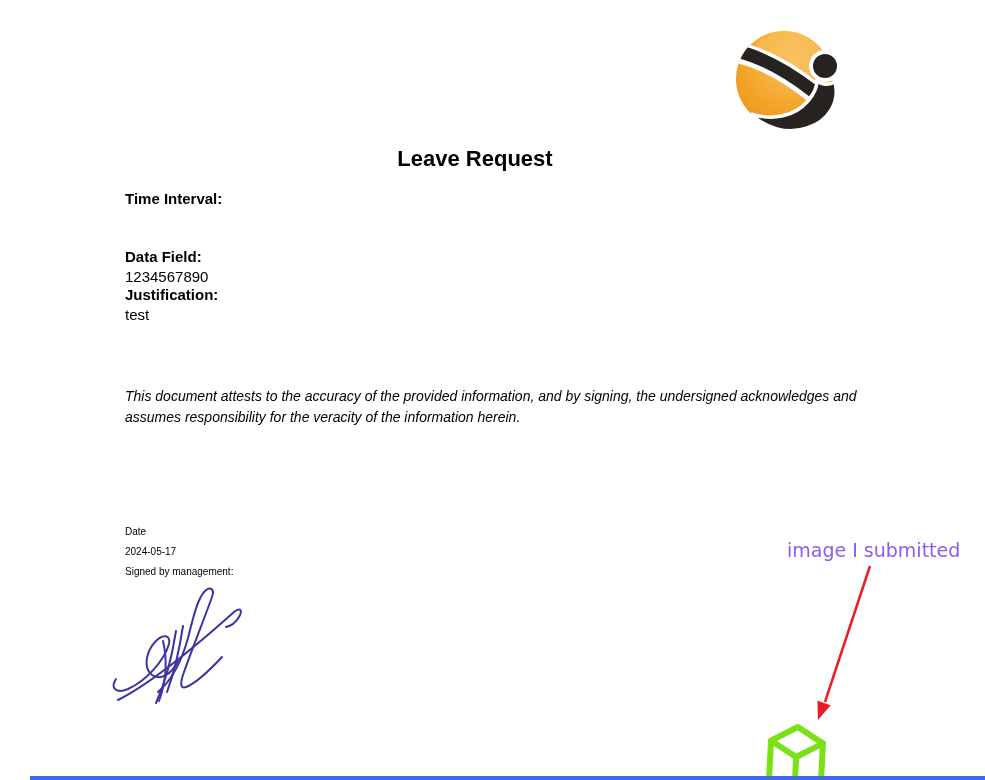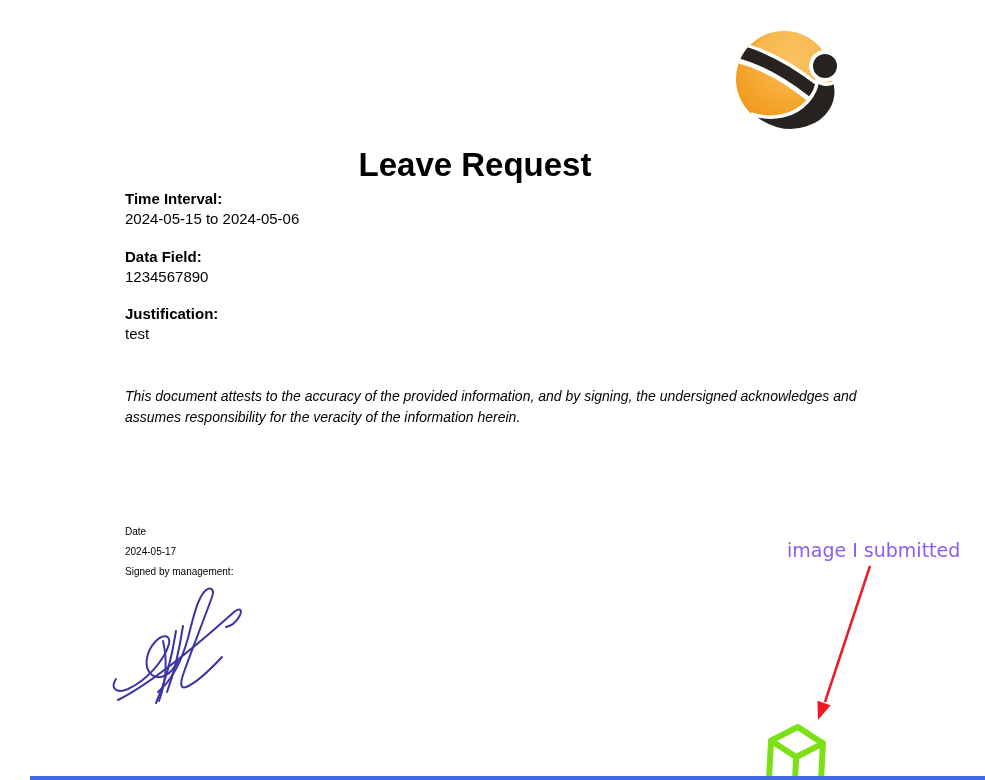--- a/index.html
+++ b/index.html
@@ -2,25 +2,25 @@
 <html><head>
 <meta charset="utf-8">
 <style>
   html,body{margin:0;padding:0;}
   body{font-family:"Liberation Sans", sans-serif; background:#ffffff;}
   .page{position:relative; width:985px; height:780px; background:#ffffff; overflow:hidden;}
 
   .logo{position:absolute; left:735px; top:27px; width:108px; height:104px;}
 
   .title{position:absolute; left:125px; top:146px; width:700px; text-align:center;
-         font-size:33px; font-weight:bold; color:#000;}
+         font-size:22px; font-weight:bold; color:#000;}
 
   .field{position:absolute; left:125px; font-size:15px; color:#000; line-height:20px;}
   .field .label{font-weight:bold;}
-  .field-1{top:189px;} .field-2{top:239px;margin-top:8px;} .field-3{top:304px;}
+  .field-1{top:189px;} .field-2{top:239px;margin-top:8px;} .field-3{top:285px;}
 
   .disclaimer{position:absolute; left:125px; top:386px; width:740px;
               font-size:14px; font-style:italic; color:#000; line-height:21px;}
 
   .sig-block{position:absolute; left:125px; top:522px; font-size:10px; color:#000; line-height:20px;}
 
   .signature-svg{position:absolute; left:110px; top:584px; width:142px; height:122px;}
 
   .annotation-label{position:absolute; left:787px; top:539px; font-size:19px;
                     font-family:"DejaVu Sans", sans-serif;}
@@ -54,21 +54,20 @@
       <path d="M -4,23 C 24,28 52,44 78,64" stroke="#272320" stroke-width="13" fill="none" clip-path="url(#lc)"></path>
       <circle cx="90" cy="39" r="14" fill="#272320" stroke="#ffffff" stroke-width="4"></circle>
       <path d="M 100,55 C 105,75 94,94 72,101 C 52,108 30,101 16,87 C 38,94 60,89 73,74 C 79,67 82,60 82,54 C 87,58 94,58 100,55 Z" fill="#272320" stroke="#ffffff" stroke-width="3.5"></path>
     </svg>
   </div>
 
   <div class="title">Leave Request</div>
 
   <div class="field field-1">
     <div class="label">Time Interval:</div>
-    <div class="value">2024-05-15 to 2024-05-06</div>
   </div>
   <div class="field field-2">
     <div class="label">Data Field:</div>
     <div class="value">1234567890</div>
   </div>
   <div class="field field-3">
     <div class="label">Justification:</div>
     <div class="value">test</div>
   </div>
 

